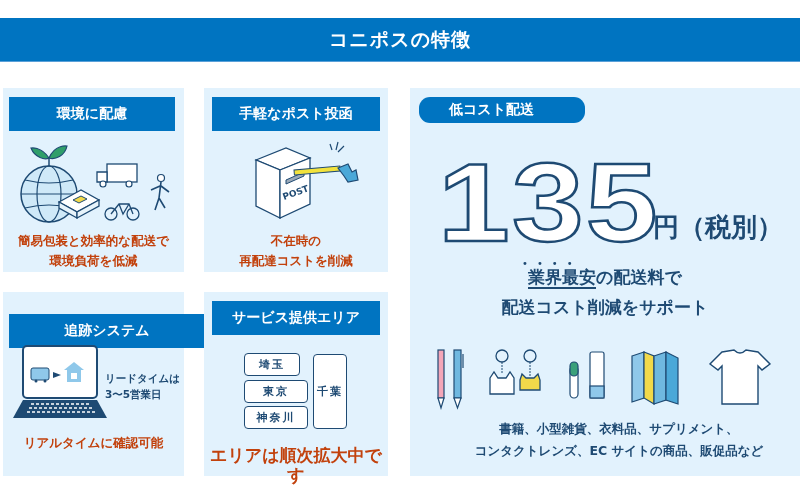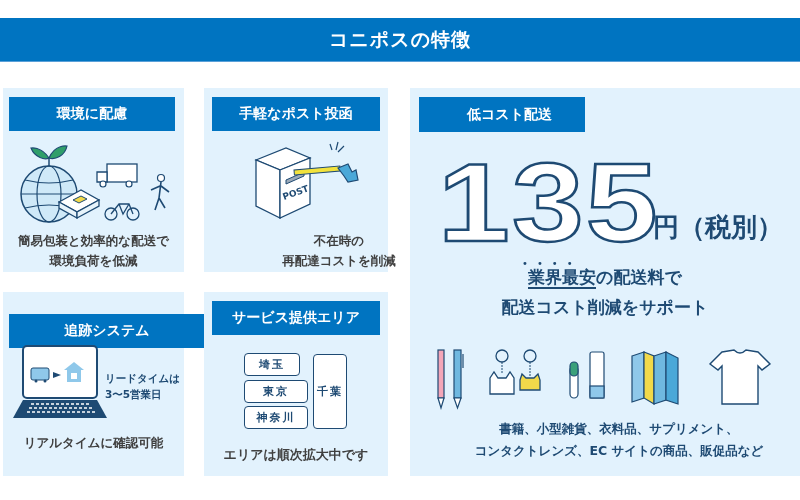--- a/index.html
+++ b/index.html
@@ -2,21 +2,21 @@
 <html><head>
 <meta charset="utf-8">
 <style>
   * { box-sizing: border-box; margin: 0; padding: 0; }
   html, body { width: 800px; height: 500px; background: #ffffff; overflow: hidden; }
   body { font-family: "DejaVu Sans", "Liberation Sans", sans-serif; color: #1a3a5c; position: relative; }
   .header { position: absolute; left: 0; top: 18px; width: 800px; height: 44px; background: #0074c1; border-bottom: 1px solid #5aa0d8; display: flex; align-items: center; justify-content: center; }
   .header-title { color: #fff; font-size: 19px; font-weight: bold; letter-spacing: 1px; }
   .card { position: absolute; background: #e2f2fd; }
   .card-label { position: absolute; background: #0074c1; color: #fff; font-weight: bold; font-size: 14px; display: flex; align-items: center; justify-content: center; }
-  .caption { position: absolute; left: 0; width: 100%; text-align: center; font-weight: bold; font-size: 12.5px; line-height: 20px; color: #404040; }
+  .caption { position: absolute; left: 0; width: 100%; text-align: center; font-weight: bold; font-size: 12.5px; line-height: 20px; color: #c2410c; }
   .illus { position: absolute; }
   .area-box { position: absolute; border: 1.5px solid #1e4a73; border-radius: 4px; background: #fff; font-size: 11px; font-weight: bold; display: flex; align-items: center; justify-content: center; color: #1e4a73; letter-spacing: 2px; }
   .price { position: absolute; left: 438px; top: 158px; font-family: "Liberation Sans", sans-serif; font-weight: bold; font-size: 112px; line-height: 90px; color: #ffffff; -webkit-text-stroke: 2.5px #1e4a73; letter-spacing: 2px; transform: scaleX(1.15); transform-origin: left top; }
   .price-unit { position: absolute; left: 653px; top: 210px; font-weight: bold; font-size: 26px; color: #1e4a73; }
   .dots { position: absolute; left: 522px; top: 258px; font-size: 10px; letter-spacing: 9px; color: #1e4a73; }
   .sub1 { position: absolute; left: 410px; width: 390px; top: 266px; text-align: center; font-weight: bold; font-size: 17px; color: #1e4a73; }
   .sub1 .ul { border-bottom: 2px solid #1e4a73; }
   .sub2 { position: absolute; left: 410px; width: 390px; top: 296px; text-align: center; font-weight: bold; font-size: 17px; color: #1e4a73; }
   .items { position: absolute; left: 410px; width: 390px; top: 418px; text-align: center; font-weight: bold; font-size: 12.5px; line-height: 22px; color: #1e4a73; padding-left: 28px; }
   .lead { position: absolute; left: 105px; top: 372px; font-weight: bold; font-size: 10.5px; line-height: 16px; color: #1e4a73; }
@@ -70,21 +70,21 @@
   <svg class="illus" style="left:44px; top:52px;" width="120" height="80" viewBox="0 0 120 80">
     <path d="M8 20 L38 8 L62 18 L32 30 Z" fill="#fff" stroke="#1e4a73" stroke-width="1.3"></path>
     <path d="M8 20 L8 66 L32 78 L32 30 Z" fill="#fff" stroke="#1e4a73" stroke-width="1.3"></path>
     <path d="M32 30 L62 18 L62 64 L32 78 Z" fill="#fff" stroke="#1e4a73" stroke-width="1.3"></path>
     <path d="M38 40 L56 32 L56 36 L38 44 Z" fill="#9aa9b8" stroke="#1e4a73" stroke-width="1"></path>
     <text x="36" y="60" font-size="9" font-weight="bold" fill="#1e4a73" font-family="DejaVu Sans, sans-serif" transform="rotate(-20 36 60)">POST</text>
     <rect x="46" y="30" width="46" height="5" fill="#f2e23c" stroke="#1e4a73" stroke-width="1" transform="rotate(-5 46 30)"></rect>
     <path d="M90 28 L100 24 L104 32 L108 30 L110 40 L100 42 L96 36 Z" fill="#4aa8d8" stroke="#1e4a73" stroke-width="1.2"></path>
     <path d="M82 4 L84 10 M90 2 L88 10 M96 6 L90 12" stroke="#1e4a73" stroke-width="1.2"></path>
   </svg>
-  <div class="caption" style="top:143px;margin-left:43px;">
+  <div class="caption" style="top:143px;">
     <div>不在時の</div>
     <div>再配達コストを削減</div>
   </div>
 </div>
 
 <div class="card" style="left:3px; top:292px; width:181px; height:184px;">
   <div class="card-label" style="left:6px; top:22px; width:196px; height:34px;">追跡システム</div>
   <svg class="illus" style="left:8px; top:50px;" width="100" height="80" viewBox="0 0 100 80">
     <rect x="12" y="4" width="74" height="52" rx="4" fill="#fff" stroke="#1e4a73" stroke-width="2"></rect>
     <rect x="17" y="9" width="64" height="42" fill="#fff"></rect>
@@ -106,25 +106,25 @@
     <div>リアルタイムに確認可能</div>
   </div>
 </div>
 
 <div class="card" style="left:204px; top:292px; width:184px; height:184px;">
   <div class="card-label" style="left:8px; top:9px; width:168px; height:34px;">サービス提供エリア</div>
   <div class="area-box" style="left:40px; top:61px; width:56px; height:23px;">埼玉</div>
   <div class="area-box" style="left:40px; top:88px; width:64px; height:23px;">東京</div>
   <div class="area-box" style="left:40px; top:114px; width:64px; height:23px;">神奈川</div>
   <div class="area-box" style="left:109px; top:62px; width:34px; height:75px;">千葉</div>
-  <div class="caption" style="top:153px; font-size:13px;">エリアは順次拡大中です</div>
+  <div class="caption" style="top:153px; font-size:17px;">エリアは順次拡大中です</div>
 </div>
 
 <div class="card" style="left:410px; top:88px; width:390px; height:388px;"></div>
-<div class="card-label" style="left:419px; top:97px; width:166px; height:35px; justify-content:flex-start; padding-left:48px;">低コスト配送</div>
+<div class="card-label" style="left:419px; top:97px; width:166px; height:26px; justify-content:flex-start; padding-left:30px;border-radius:11px;">低コスト配送</div>
 <div class="price">135</div>
 <div class="price-unit">円（税別）</div>
 <div class="dots">••••</div>
 <div class="sub1">
   <span class="ul">業界最安</span><span>の配送料で</span>
 </div>
 <div class="sub2">配送コスト削減をサポート</div>
 
 <svg class="illus" style="left:432px; top:348px;" width="350" height="62" viewBox="0 0 350 62">
 

